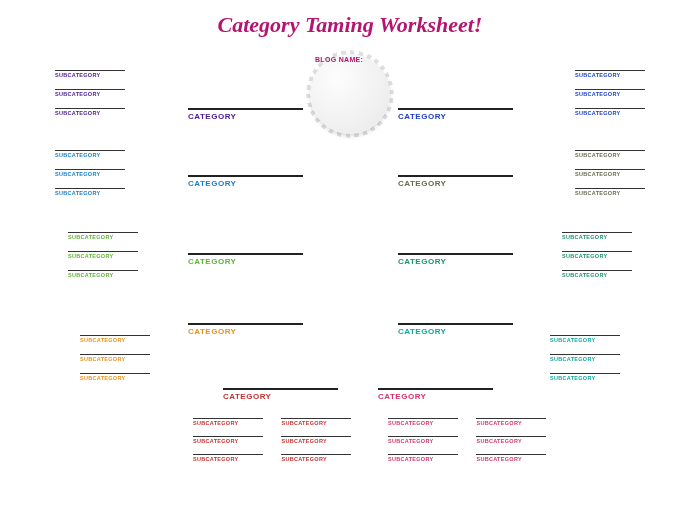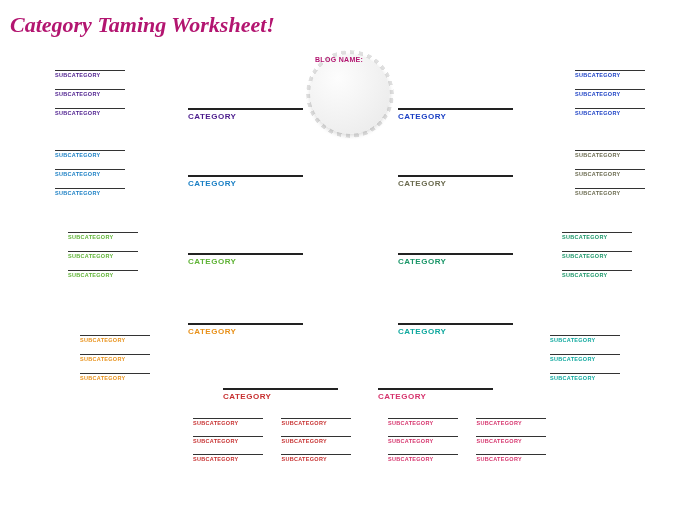--- a/index.html
+++ b/index.html
@@ -5,27 +5,27 @@
   * { box-sizing: border-box; margin: 0; padding: 0; }
   body {
     width: 700px;
     height: 505px;
     background: #fff;
     font-family: Arial, sans-serif;
     position: relative;
     overflow: hidden;
   }
   .title {
+    text-align: center;
     font-size: 22px;
     font-weight: bold;
     font-style: italic;
     color: #b31570;
     padding-top: 12px;
     font-family: Georgia, serif;
-    margin-left: 10px;
   }
   .blog-badge {
     position: absolute;
     left: 310px;
     top: 54px;
     width: 80px;
     height: 80px;
     background: radial-gradient(ellipse at 35% 30%, #fdfdfd, #e8e8e8);
     border-radius: 50%;
     box-shadow: 0 2px 4px rgba(0,0,0,0.15);

